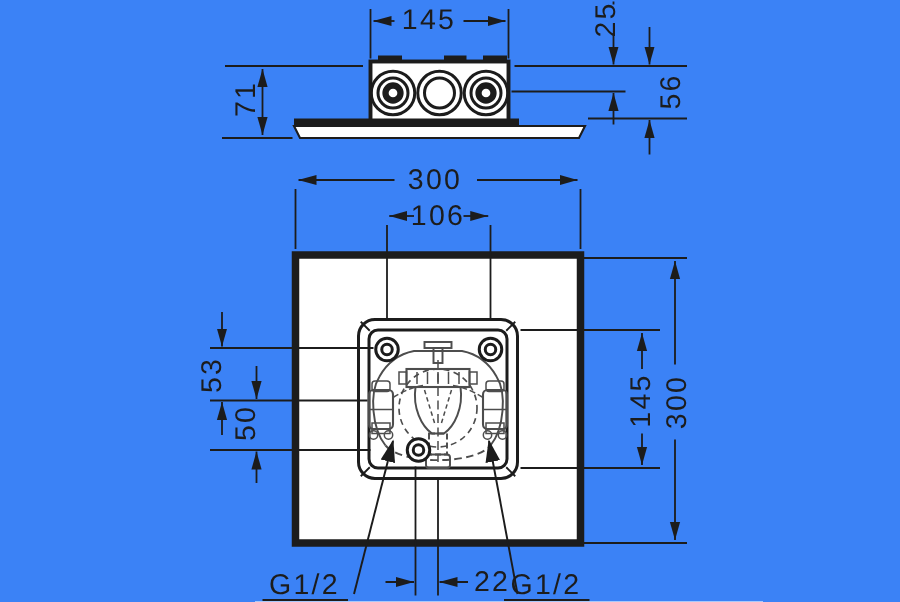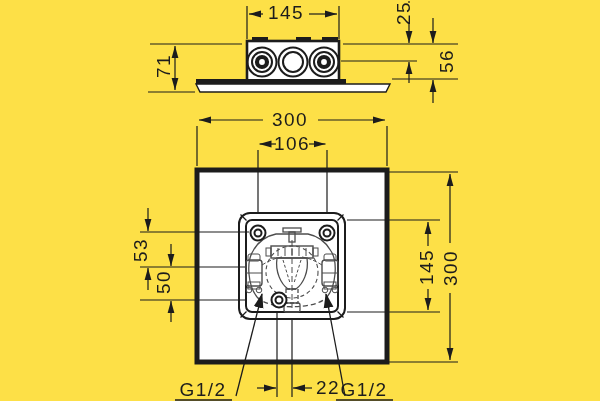--- a/index.html
+++ b/index.html
@@ -1,16 +1,16 @@
 <!DOCTYPE html>
 <html><head>
 <meta charset="utf-8">
 <style>
   html,body{margin:0;padding:0;background:#ffffff;}
-  .canvas{position:relative;width:600px;height:401px;background:#fde047;overflow:hidden;}
+  .canvas{position:relative;width:600px;height:401px;background:#3b82f6;overflow:hidden;}
   svg{display:block;}
   text{font-family:"Liberation Sans","DejaVu Sans",sans-serif;font-size:19px;letter-spacing:1.5px;fill:#1c1c1c;}
 </style>
 </head>
 <body>
 
 <div class="canvas">
 <svg width="600" height="401" viewBox="0 0 600 401">
   <defs>
     <marker id="arw" viewBox="0 0 12 8" refX="12" refY="4" markerWidth="12" markerHeight="8" markerUnits="userSpaceOnUse" orient="auto-start-reverse">

